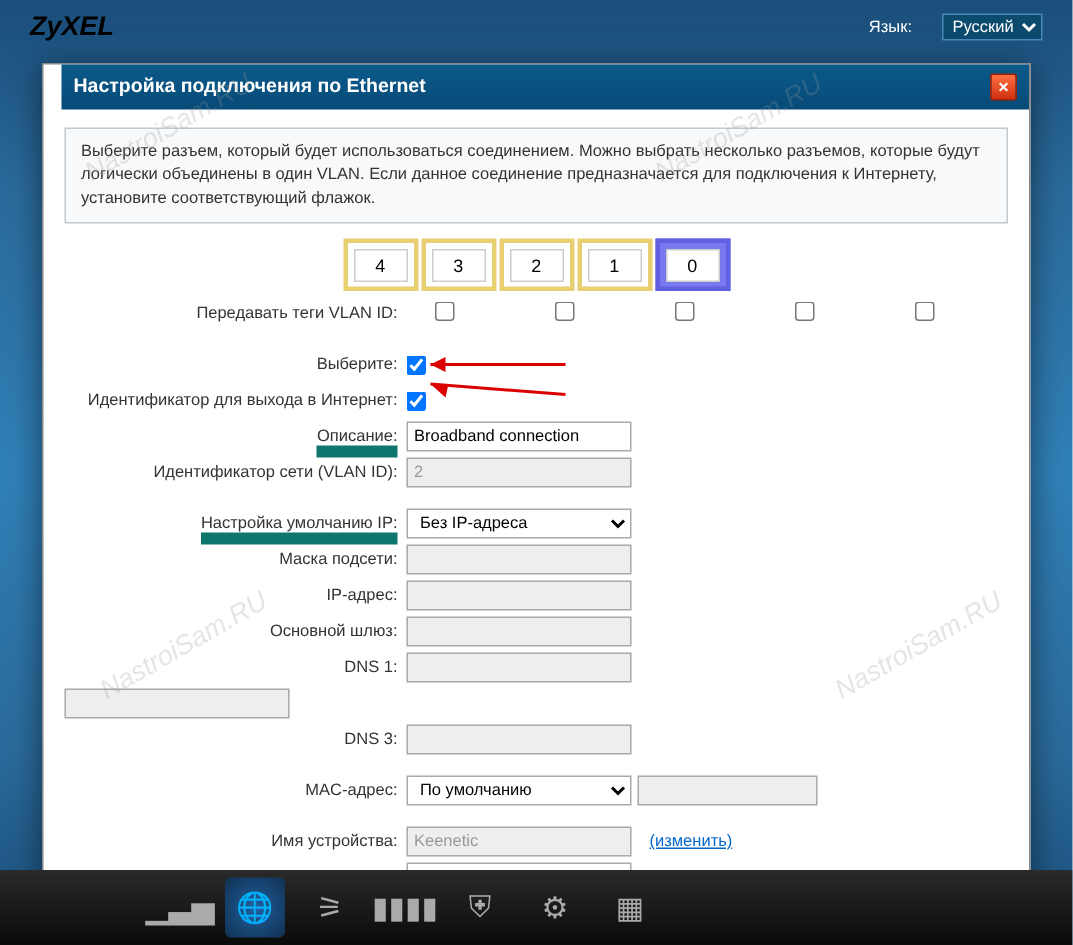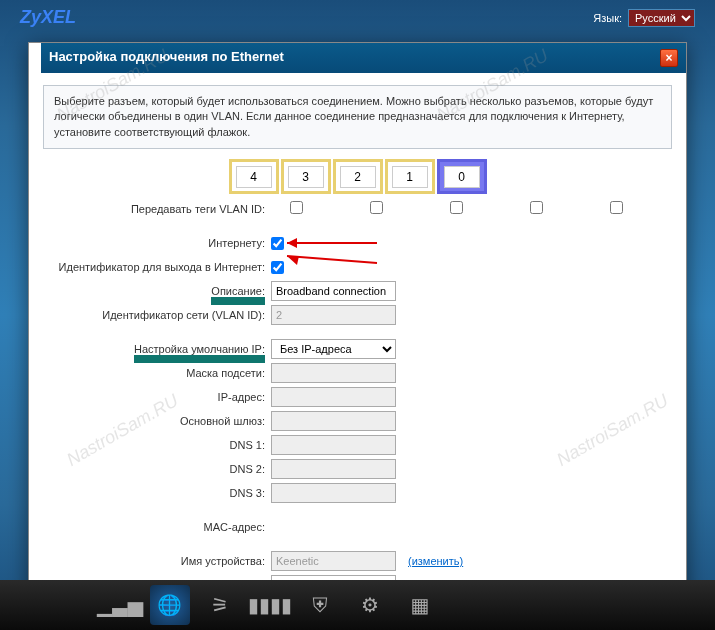--- a/index.html
+++ b/index.html
@@ -15,34 +15,34 @@
 .top-bar {
   position: absolute;
   top: 0; left: 0; right: 0;
   height: 35px;
   padding: 5px 20px;
   display: flex;
   justify-content: space-between;
   align-items: center;
 }
 .logo {
-  color: #3b82f6;
+  color: #000000;
   font-weight: bold;
   font-size: 18px;
   font-style: italic;
 }
 .lang-sel {
   color: #fff;
   font-size: 11px;
   display: flex;
   align-items: center;
-  gap: 6px;
+  gap: 20px;
 }
 .lang-sel select {
-  background: #7f1d1d;
+  background: #0c4a6e;
   color: #fff;
   border: 1px solid #4a8aba;
   font-size: 11px;
   padding: 1px 2px;
 }
 .modal {
   position: absolute;
   top: 42px;
   left: 28px;
   width: 659px;
@@ -126,21 +126,21 @@
   padding-right: 6px;
   font-size: 11px;
   color: #333;
 }
 .form-ctrl { flex: 1; display: flex; align-items: center; gap: 4px; }
 .form-ctrl input[type=text], .form-ctrl select {
   border: 1px solid #aaa;
   padding: 2px 4px;
   font-size: 11px;
   height: 20px;
-  width: 125px;
+  width: 150px;
   background: #fff;
 }
 .form-ctrl input[disabled] { background: #eee; color: #999; }
 .checkbox-grid {
   display: flex;
   justify-content: center;
   gap: 30px;
 }
 .checkbox-cell { width: 50px; text-align: center; }
 .underline-red { border-bottom: 8px solid #0f766e; }
@@ -228,21 +228,21 @@
         <div class="checkbox-cell"><input type="checkbox" style=""></div>
         <div class="checkbox-cell"><input type="checkbox" style=""></div>
         <div class="checkbox-cell"><input type="checkbox" style=""></div>
         <div class="checkbox-cell"><input type="checkbox" style=""></div>
       </div>
     </div>
 
     <div style="height:8px"></div>
 
     <div class="form-row" style="position:relative">
-      <div class="form-label">Интернету:</div>
+      <div class="form-label">Выберите:</div>
       <div class="form-ctrl">
           <input type="checkbox" checked="" style="">
         </div>
     </div>
     <div class="form-row">
       <div class="form-label">Идентификатор для выхода в Интернет:</div>
       <div class="form-ctrl">
           <input type="checkbox" checked="" style="">
         </div>
     </div>
@@ -285,36 +285,39 @@
           <input type="text" disabled="" style="">
         </div>
     </div>
     <div class="form-row">
       <div class="form-label">DNS 1:</div>
       <div class="form-ctrl">
           <input type="text" disabled="" style="">
         </div>
     </div>
     <div class="form-row">
-      <div class="form-label">DNS 2:</div>
       <div class="form-ctrl">
           <input type="text" disabled="" style="">
         </div>
     </div>
     <div class="form-row">
       <div class="form-label">DNS 3:</div>
       <div class="form-ctrl">
           <input type="text" disabled="" style="">
         </div>
     </div>
 
     <div style="height:8px"></div>
 
     <div class="form-row">
       <div class="form-label">MAC-адрес:</div>
+      <div class="form-ctrl">
+        <select><option>По умолчанию</option></select>
+        <input type="text" disabled="" style="width: 120px;">
+      </div>
     </div>
 
     <div style="height:8px"></div>
 
     <div class="form-row">
       <div class="form-label">Имя устройства:</div>
       <div class="form-ctrl">
         <input type="text" disabled="" value="Keenetic" style="">
         <span class="link">(изменить)</span>
       </div>

